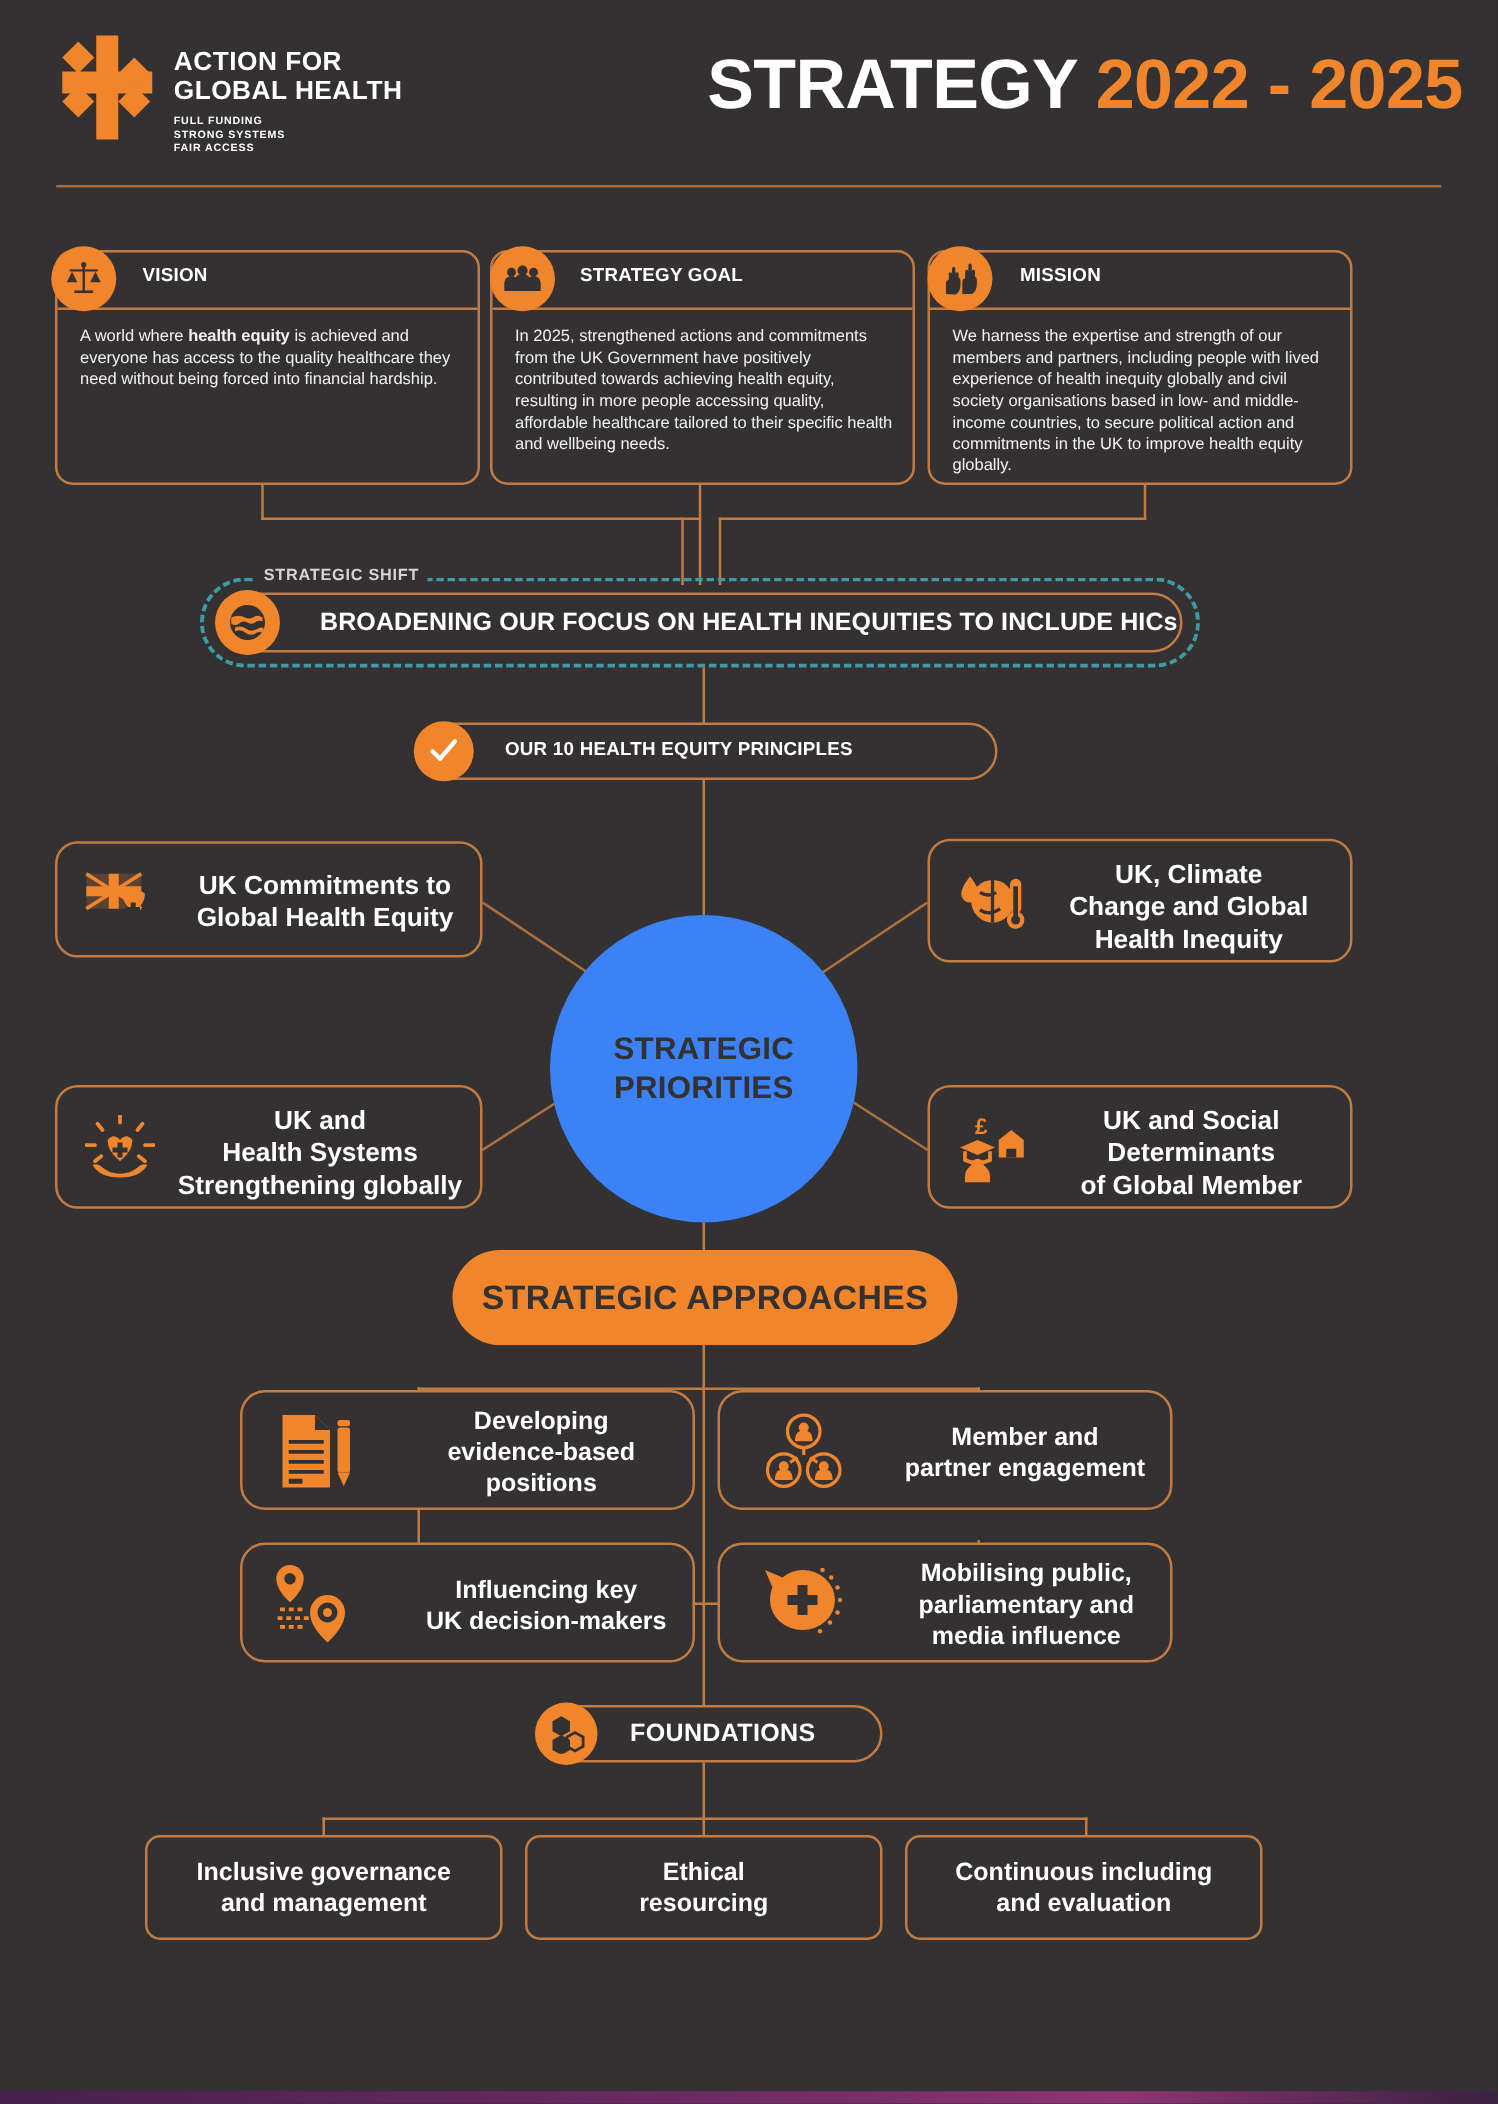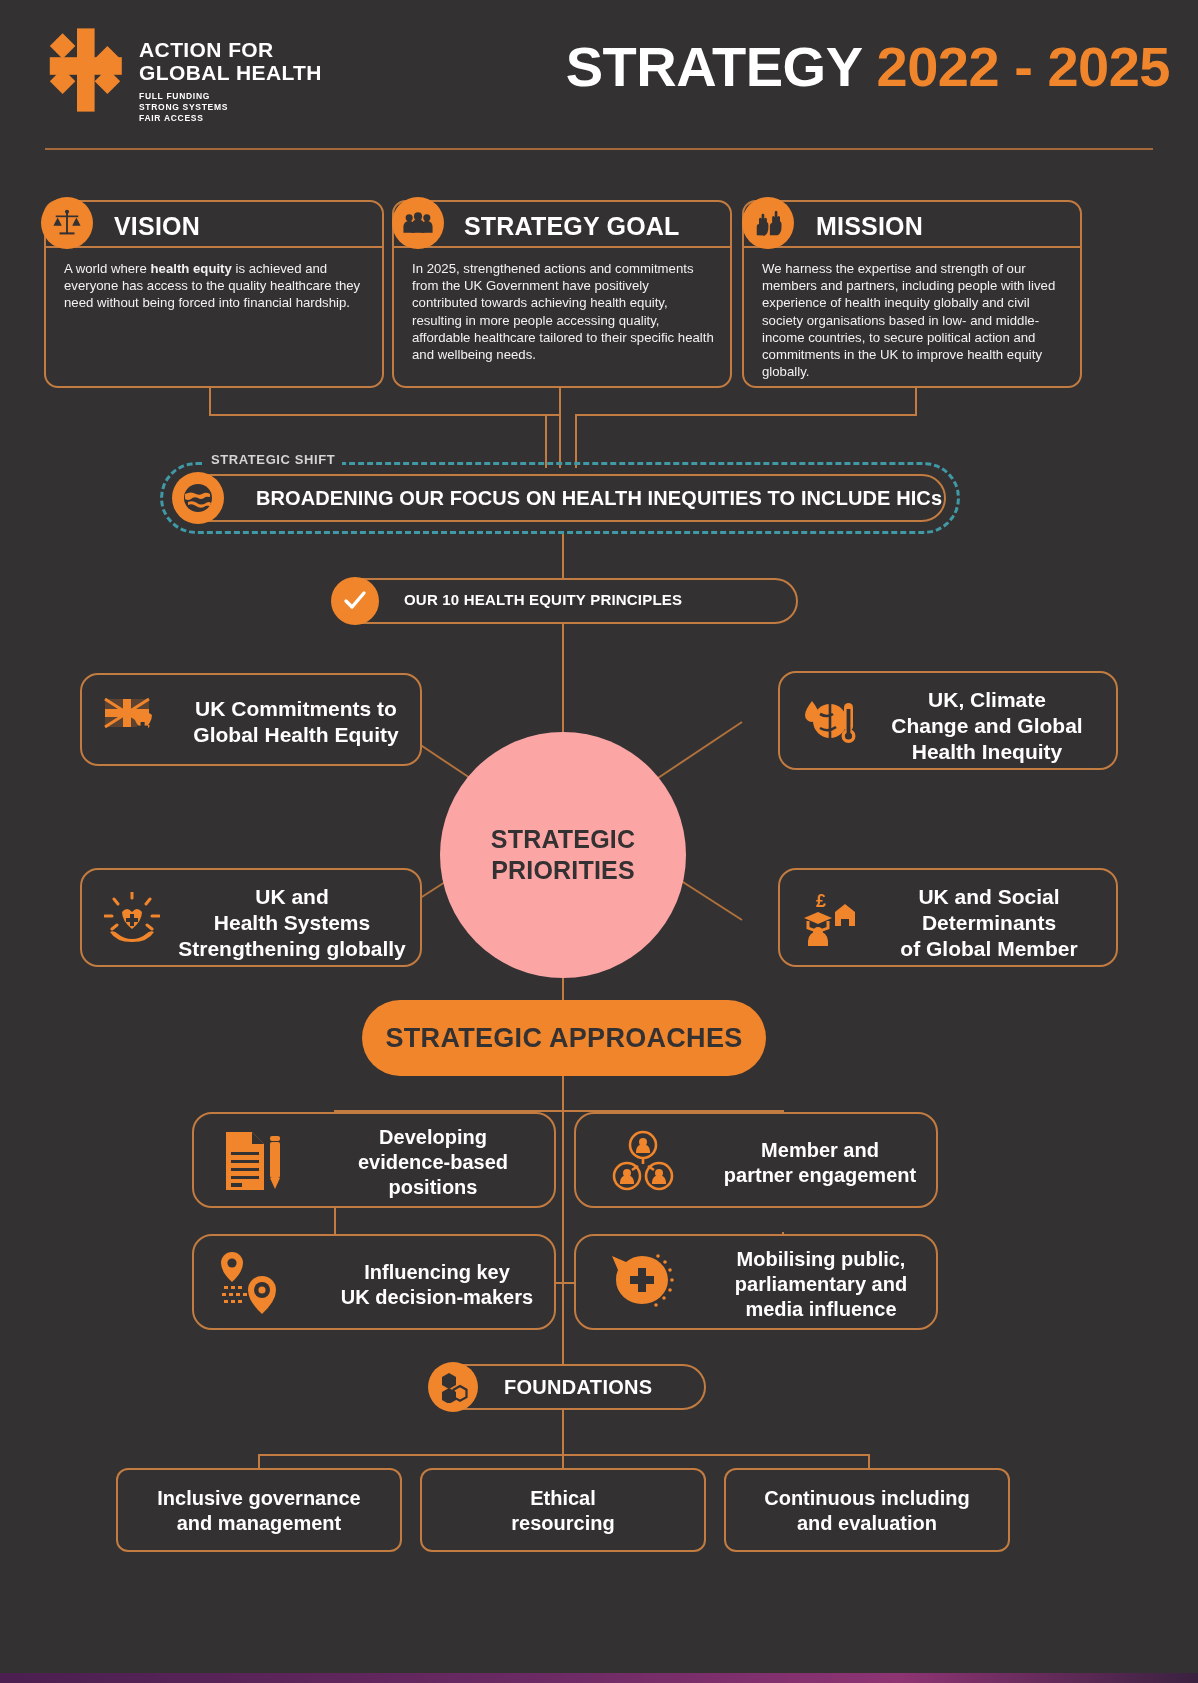--- a/index.html
+++ b/index.html
@@ -53,21 +53,21 @@
     border-radius: 16px;
     background: #333132;
   }
   .hdr-card { border-radius: 14px; }
   .hdr-bar {
     position: absolute; left: 0; top: 0; width: 100%; height: 46px;
     border-bottom: 2px solid #c27b40;
   }
   .hdr-title {
     position: absolute; top: 10px; color: #ffffff; font-weight: bold;
-    font-size: 25px; letter-spacing: 0.2px;
+    font-size: 15px; letter-spacing: 0.2px;
   }
   .hdr-body {
     position: absolute; left: 18px; right: 14px; top: 58px;
     color: #f2f2f2; font-size: 13.2px; line-height: 17.2px;
   }
   .hdr-body b { font-weight: bold; }
 
   .badge {
     position: absolute;
     background: #f0852c;
@@ -107,29 +107,29 @@
   }
   #principles-text {
     position: absolute; color: #ffffff; font-weight: bold; font-size: 15px;
     letter-spacing: 0.2px; white-space: nowrap;
   }
 
   
   #circle {
     position: absolute;
     width: 246px; height: 246px; border-radius: 50%;
-    background: #fca5a5;
+    background: #3b82f6;
     display: flex; align-items: center; justify-content: center;
     text-align: center;
   }
   #circle-text {
     color: #333132; font-weight: bold; font-size: 25px; line-height: 31px;
     letter-spacing: 0.2px;
   }
-  .prio-card { border-radius: 18px; margin-left: 36px; }
+  .prio-card { border-radius: 18px; }
   .prio-label {
     position: absolute; color: #ffffff; font-weight: bold; font-size: 21px;
     line-height: 26px; text-align: center;
   }
 
   
   #approaches-pill {
     position: absolute;
     background: #f0852c; border-radius: 40px;
     display: flex; align-items: center; justify-content: center;

